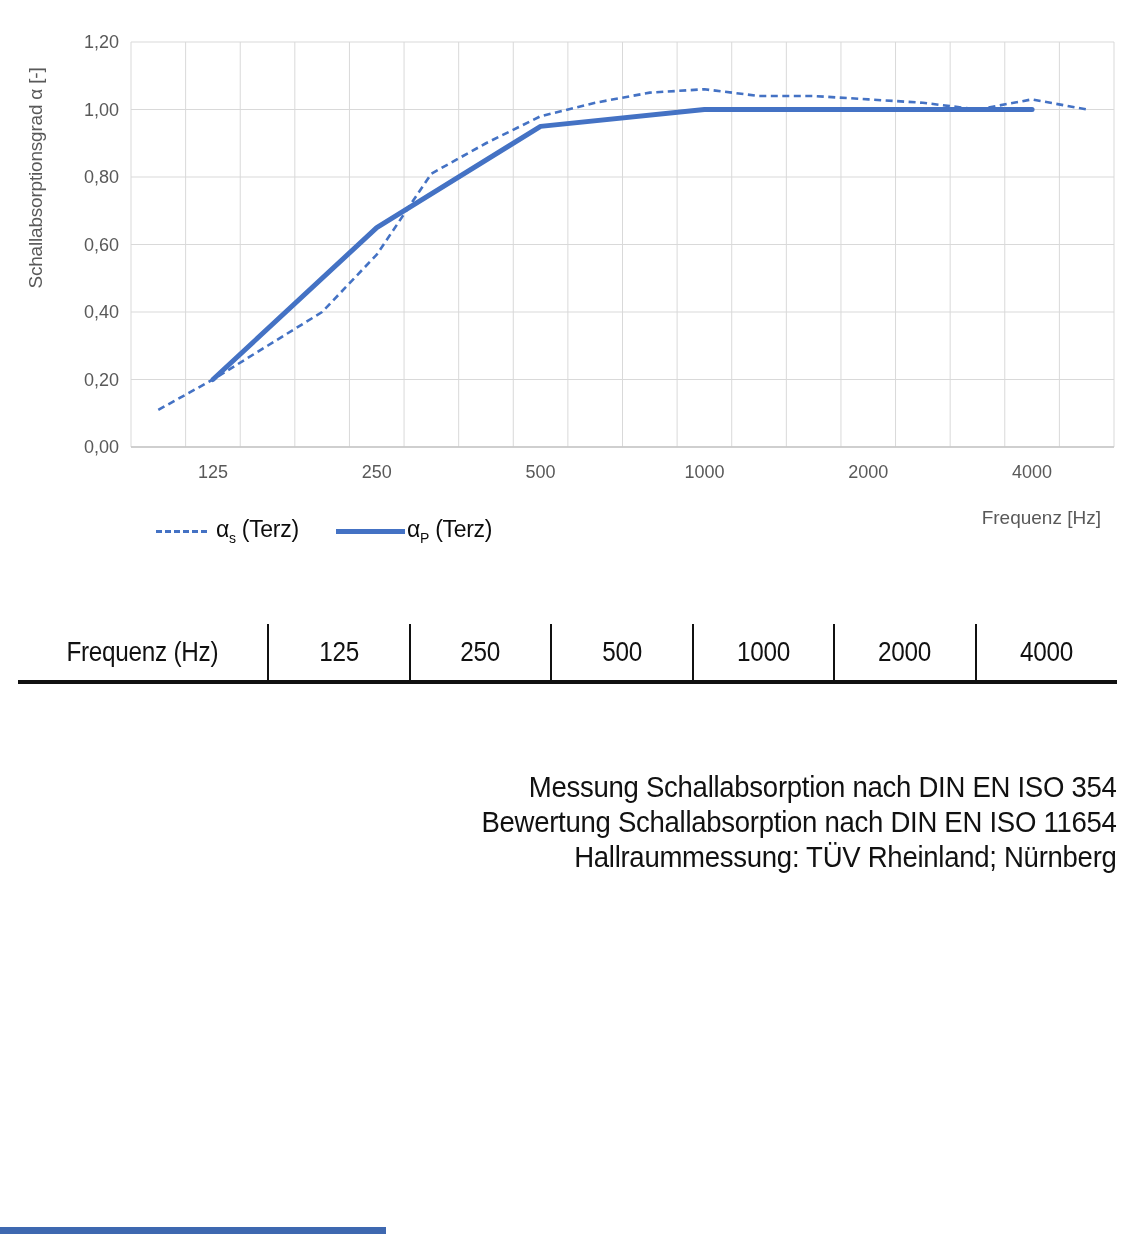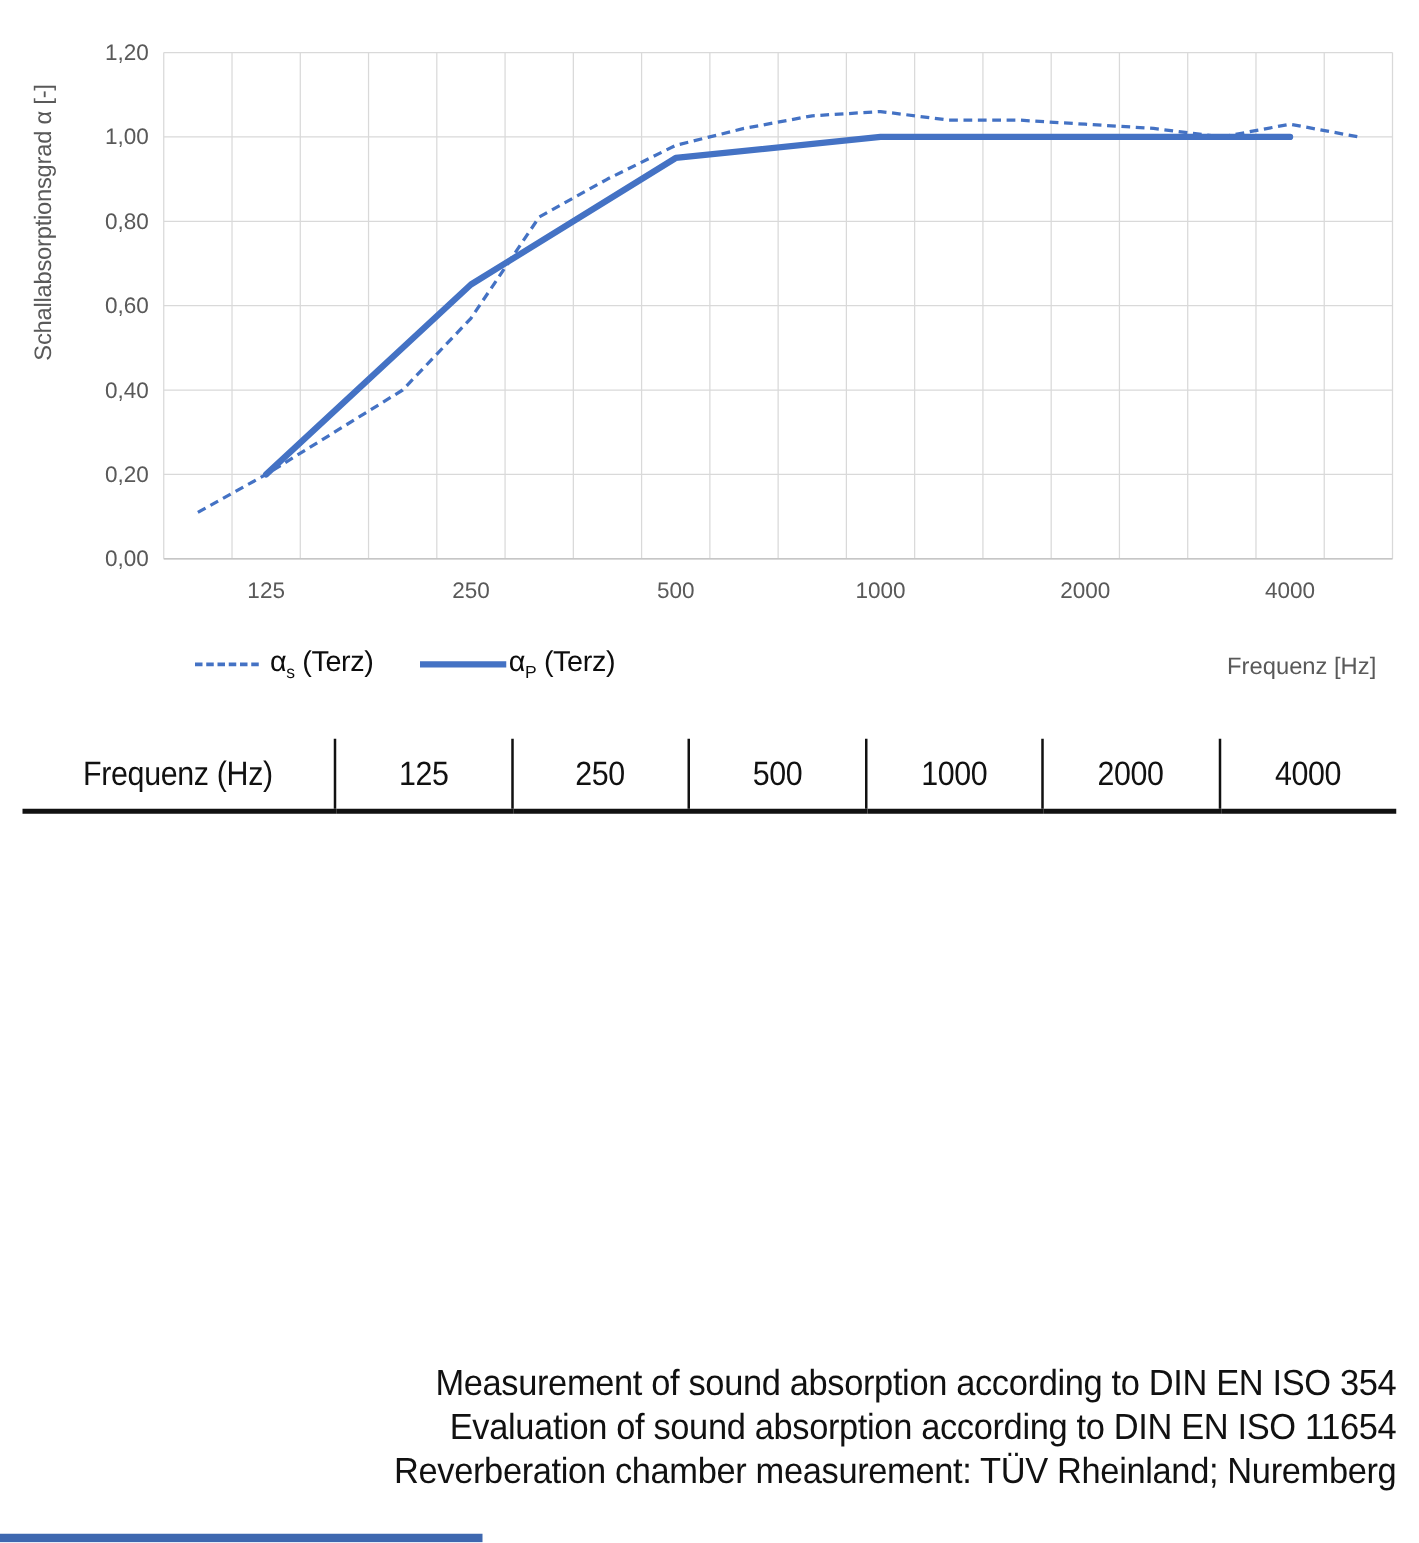--- a/index.html
+++ b/index.html
@@ -14,33 +14,33 @@
   .chart-svg{position:absolute;left:0;top:0;}
   .chart-svg text{font-family:"Liberation Sans", sans-serif;}
   .y-axis-title{
     position:absolute;left:36px;top:178px;
     transform:translate(-50%,-50%) rotate(-90deg);
     white-space:nowrap;
     font-size:19px;color:#595959;letter-spacing:-0.2px;
   }
   .x-axis-title{
     position:absolute;right:34px;top:507px;
-    font-size:19px;color:#595959;margin-top:16px;
+    font-size:19px;color:#595959;
   }
   .legend{position:absolute;left:0;top:514px;width:100%;height:34px;}
   .legend-item{position:absolute;display:flex;align-items:center;height:34px;}
   .legend-item.terz{left:156px;}
   .legend-item.oktav{left:336px;}
   .swatch-dashed{width:51px;height:0;border-top:3px dashed #4472C4;margin-right:9px;}
   .swatch-solid{width:69px;height:5px;background:#4472C4;margin-right:2px;}
   .legend-text{font-size:23px;color:#0d0d0d;letter-spacing:-0.3px;}
   .legend-text sub{font-size:14px;}
   
   .abs-table{
-    position:absolute;left:18px;top:591px;
+    position:absolute;left:18px;top:624px;
     border-collapse:collapse;table-layout:fixed;
     width:1099px;
   }
   .abs-table td{
     height:56px;text-align:center;vertical-align:middle;
     font-size:27px;color:#111111;padding:0;
   }
   .abs-table td + td{border-left:2px solid #111111;}
   .abs-table tr.hdr td{border-bottom:4px solid #111111;}
   .cd{display:inline-block;transform:scaleX(0.9);transform-origin:50% 50%;letter-spacing:-0.3px;white-space:nowrap;}
@@ -146,20 +146,20 @@
       <td><span class="cd">125</span></td>
       <td><span class="cd">250</span></td>
       <td><span class="cd">500</span></td>
       <td><span class="cd">1000</span></td>
       <td><span class="cd">2000</span></td>
       <td><span class="cd">4000</span></td>
     </tr>
   </tbody>
     </table>
 
-  <div class="notes notes-en">
-    <div class="note-line">Measurement of sound absorption according to DIN EN ISO 354</div>
-    <div class="note-line">Evaluation of sound absorption according to DIN EN ISO 11654</div>
-    <div class="note-line">Reverberation chamber measurement: TÜV Rheinland; Nuremberg</div>
+  <div class="notes notes-de">
+    <div class="note-line">Messung Schallabsorption nach DIN EN ISO 354</div>
+    <div class="note-line">Bewertung Schallabsorption nach DIN EN ISO 11654</div>
+    <div class="note-line">Hallraummessung: TÜV Rheinland; Nürnberg</div>
   </div>
 
   <div class="footer-bar"></div>
 </div>
 
 </body></html>

